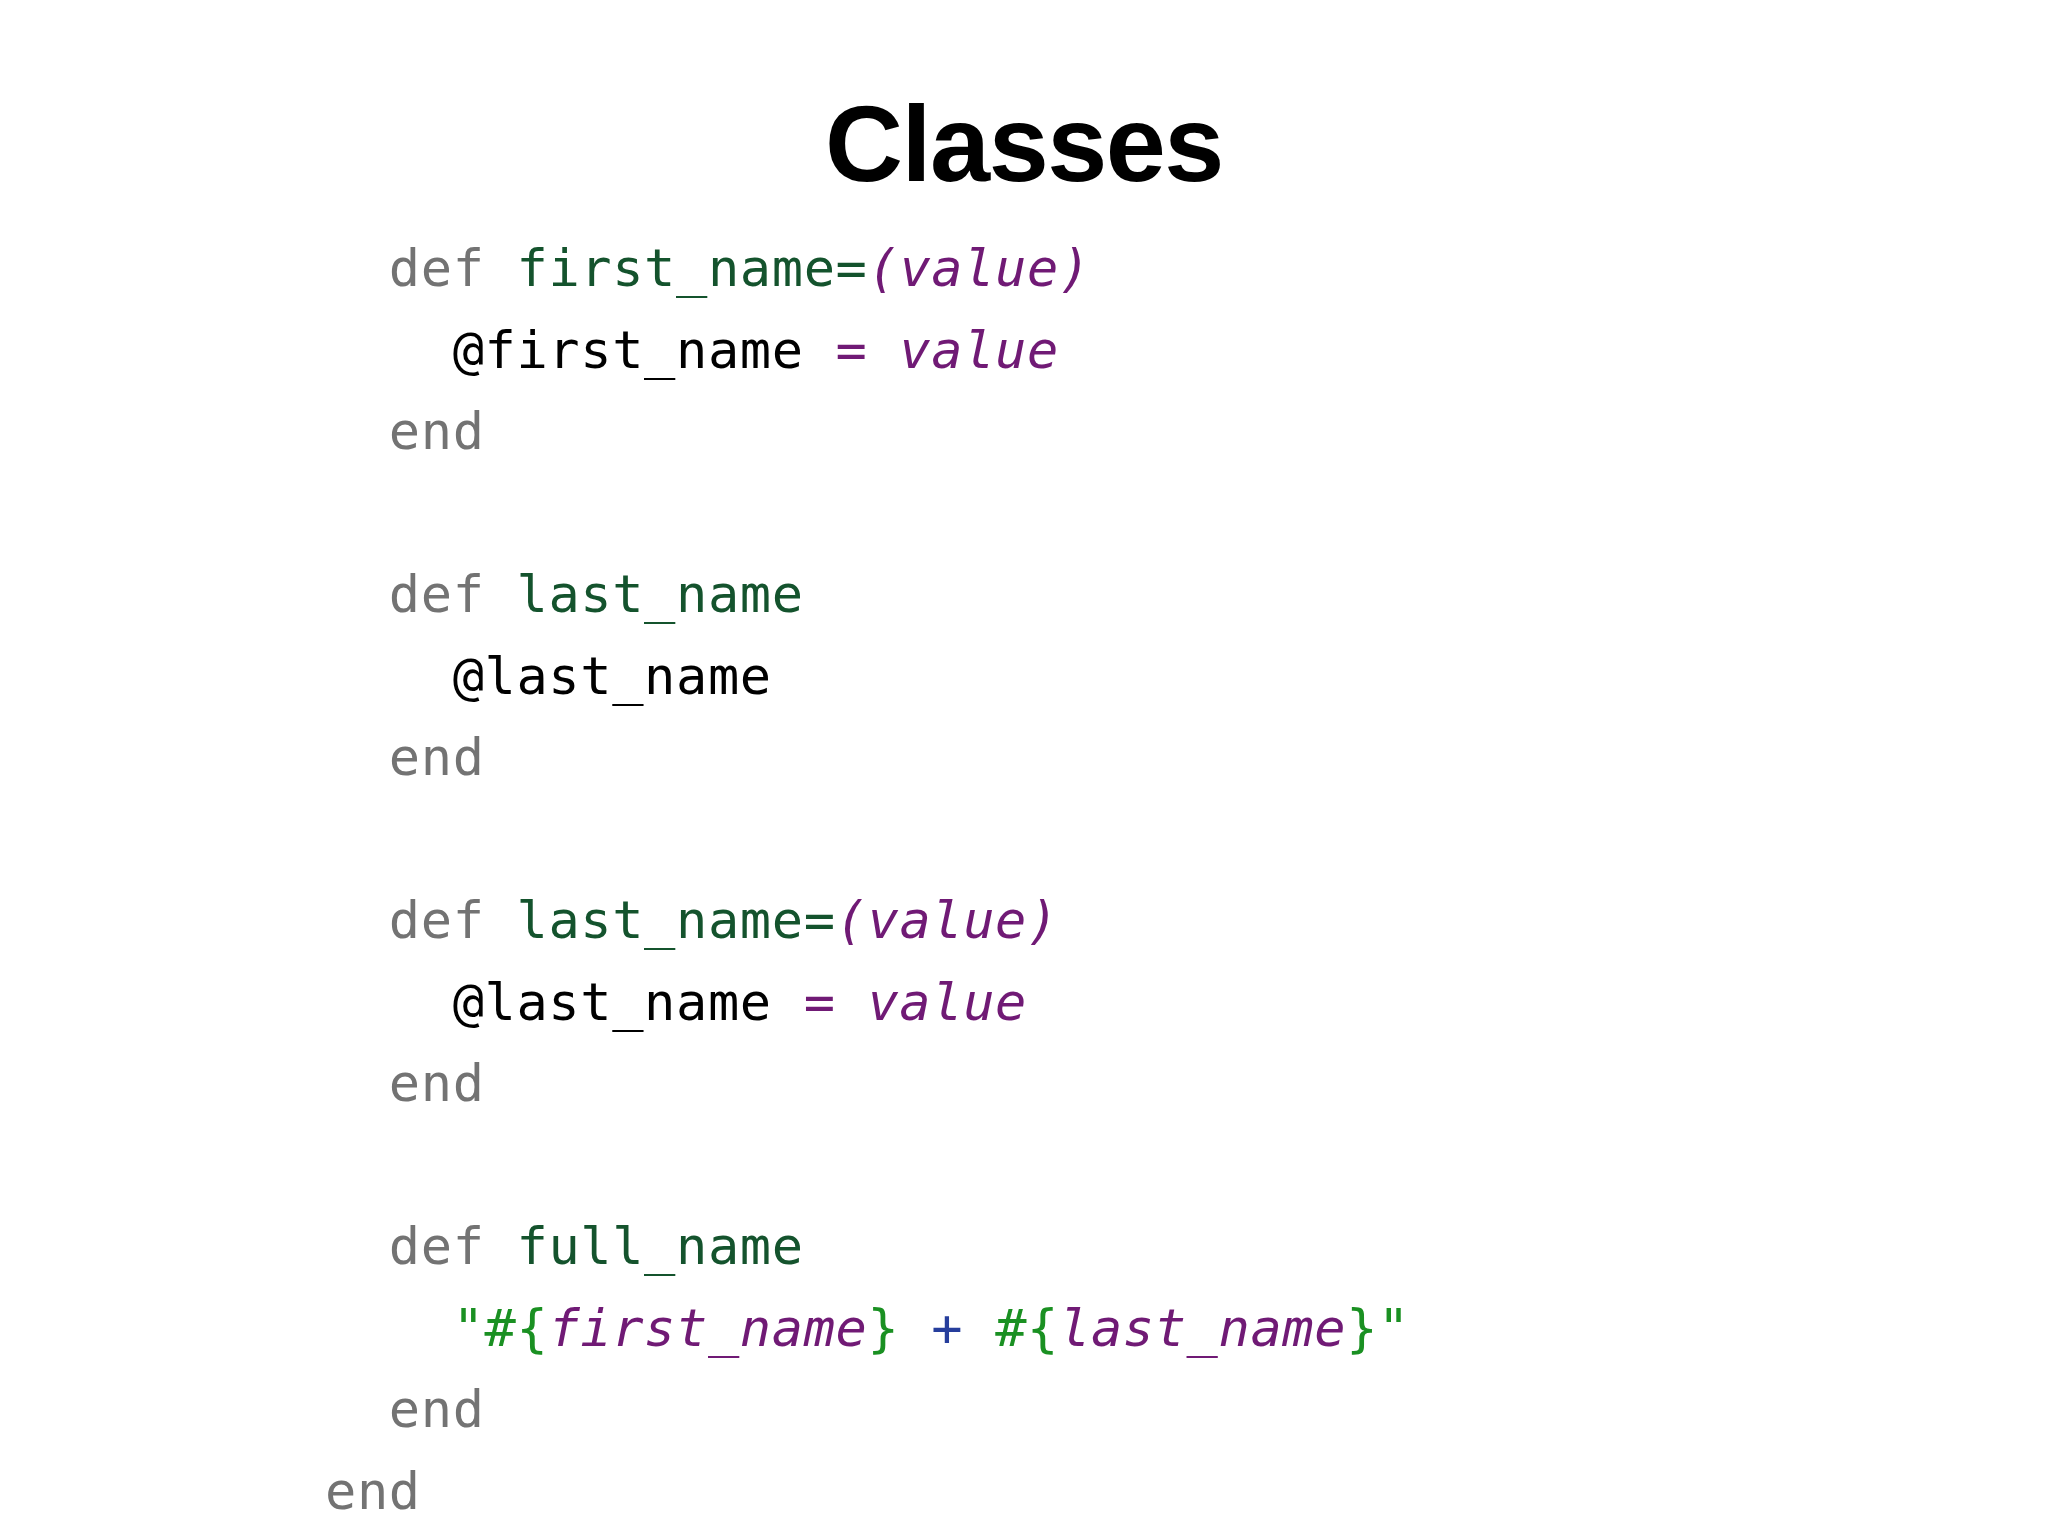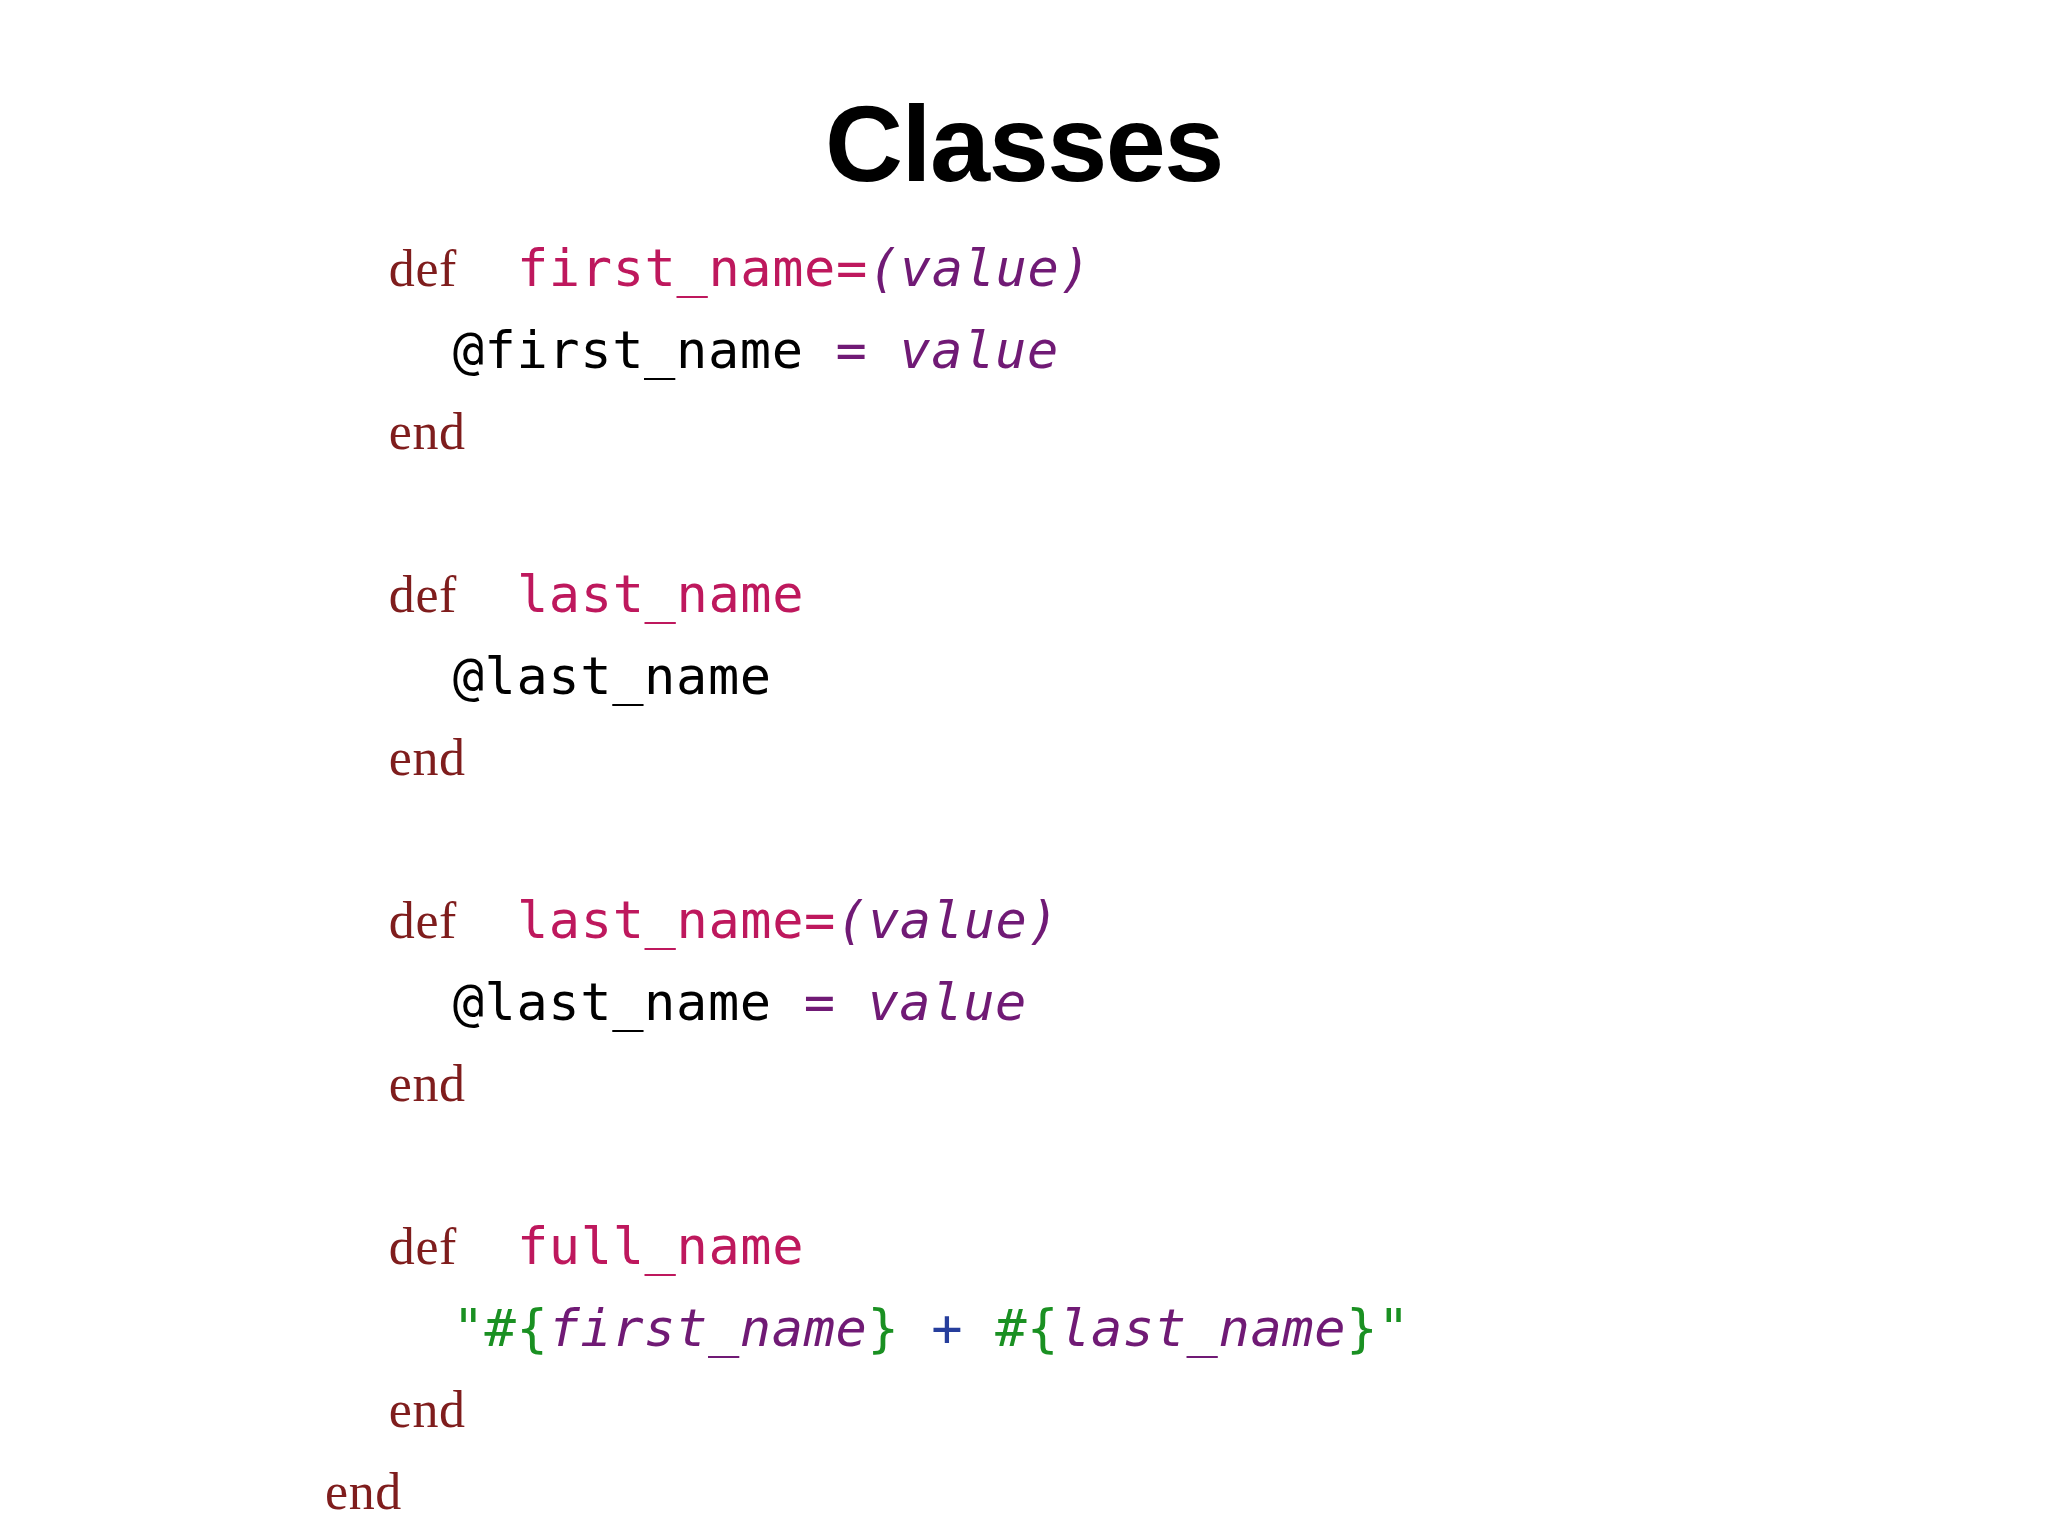--- a/index.html
+++ b/index.html
@@ -56,22 +56,22 @@
     height: 81.5px;
     white-space: pre;
     display: block;
   }
   .code-line.blank {
     height: 81.5px;
   }
 
   .tok { white-space: pre; }
 
-  .tok-keyword   { color: #7f1d1d; font-family: Liberation Serif, serif; }
-  .tok-method    { color: #be185d; margin-left: 28px; }
+  .tok-keyword   { color: #737373; }
+  .tok-method    { color: #14532d; }
   .tok-ivar      { color: #000000; }
   .tok-plain     { color: #701a75; font-style: italic; }
   .tok-strdelim  { color: #1a9022; }
   .tok-operator  { color: #263e9c; }
   .tok-indent    { color: transparent; }
 </style>
 </head>
 <body>
 
 <div class="slide">

